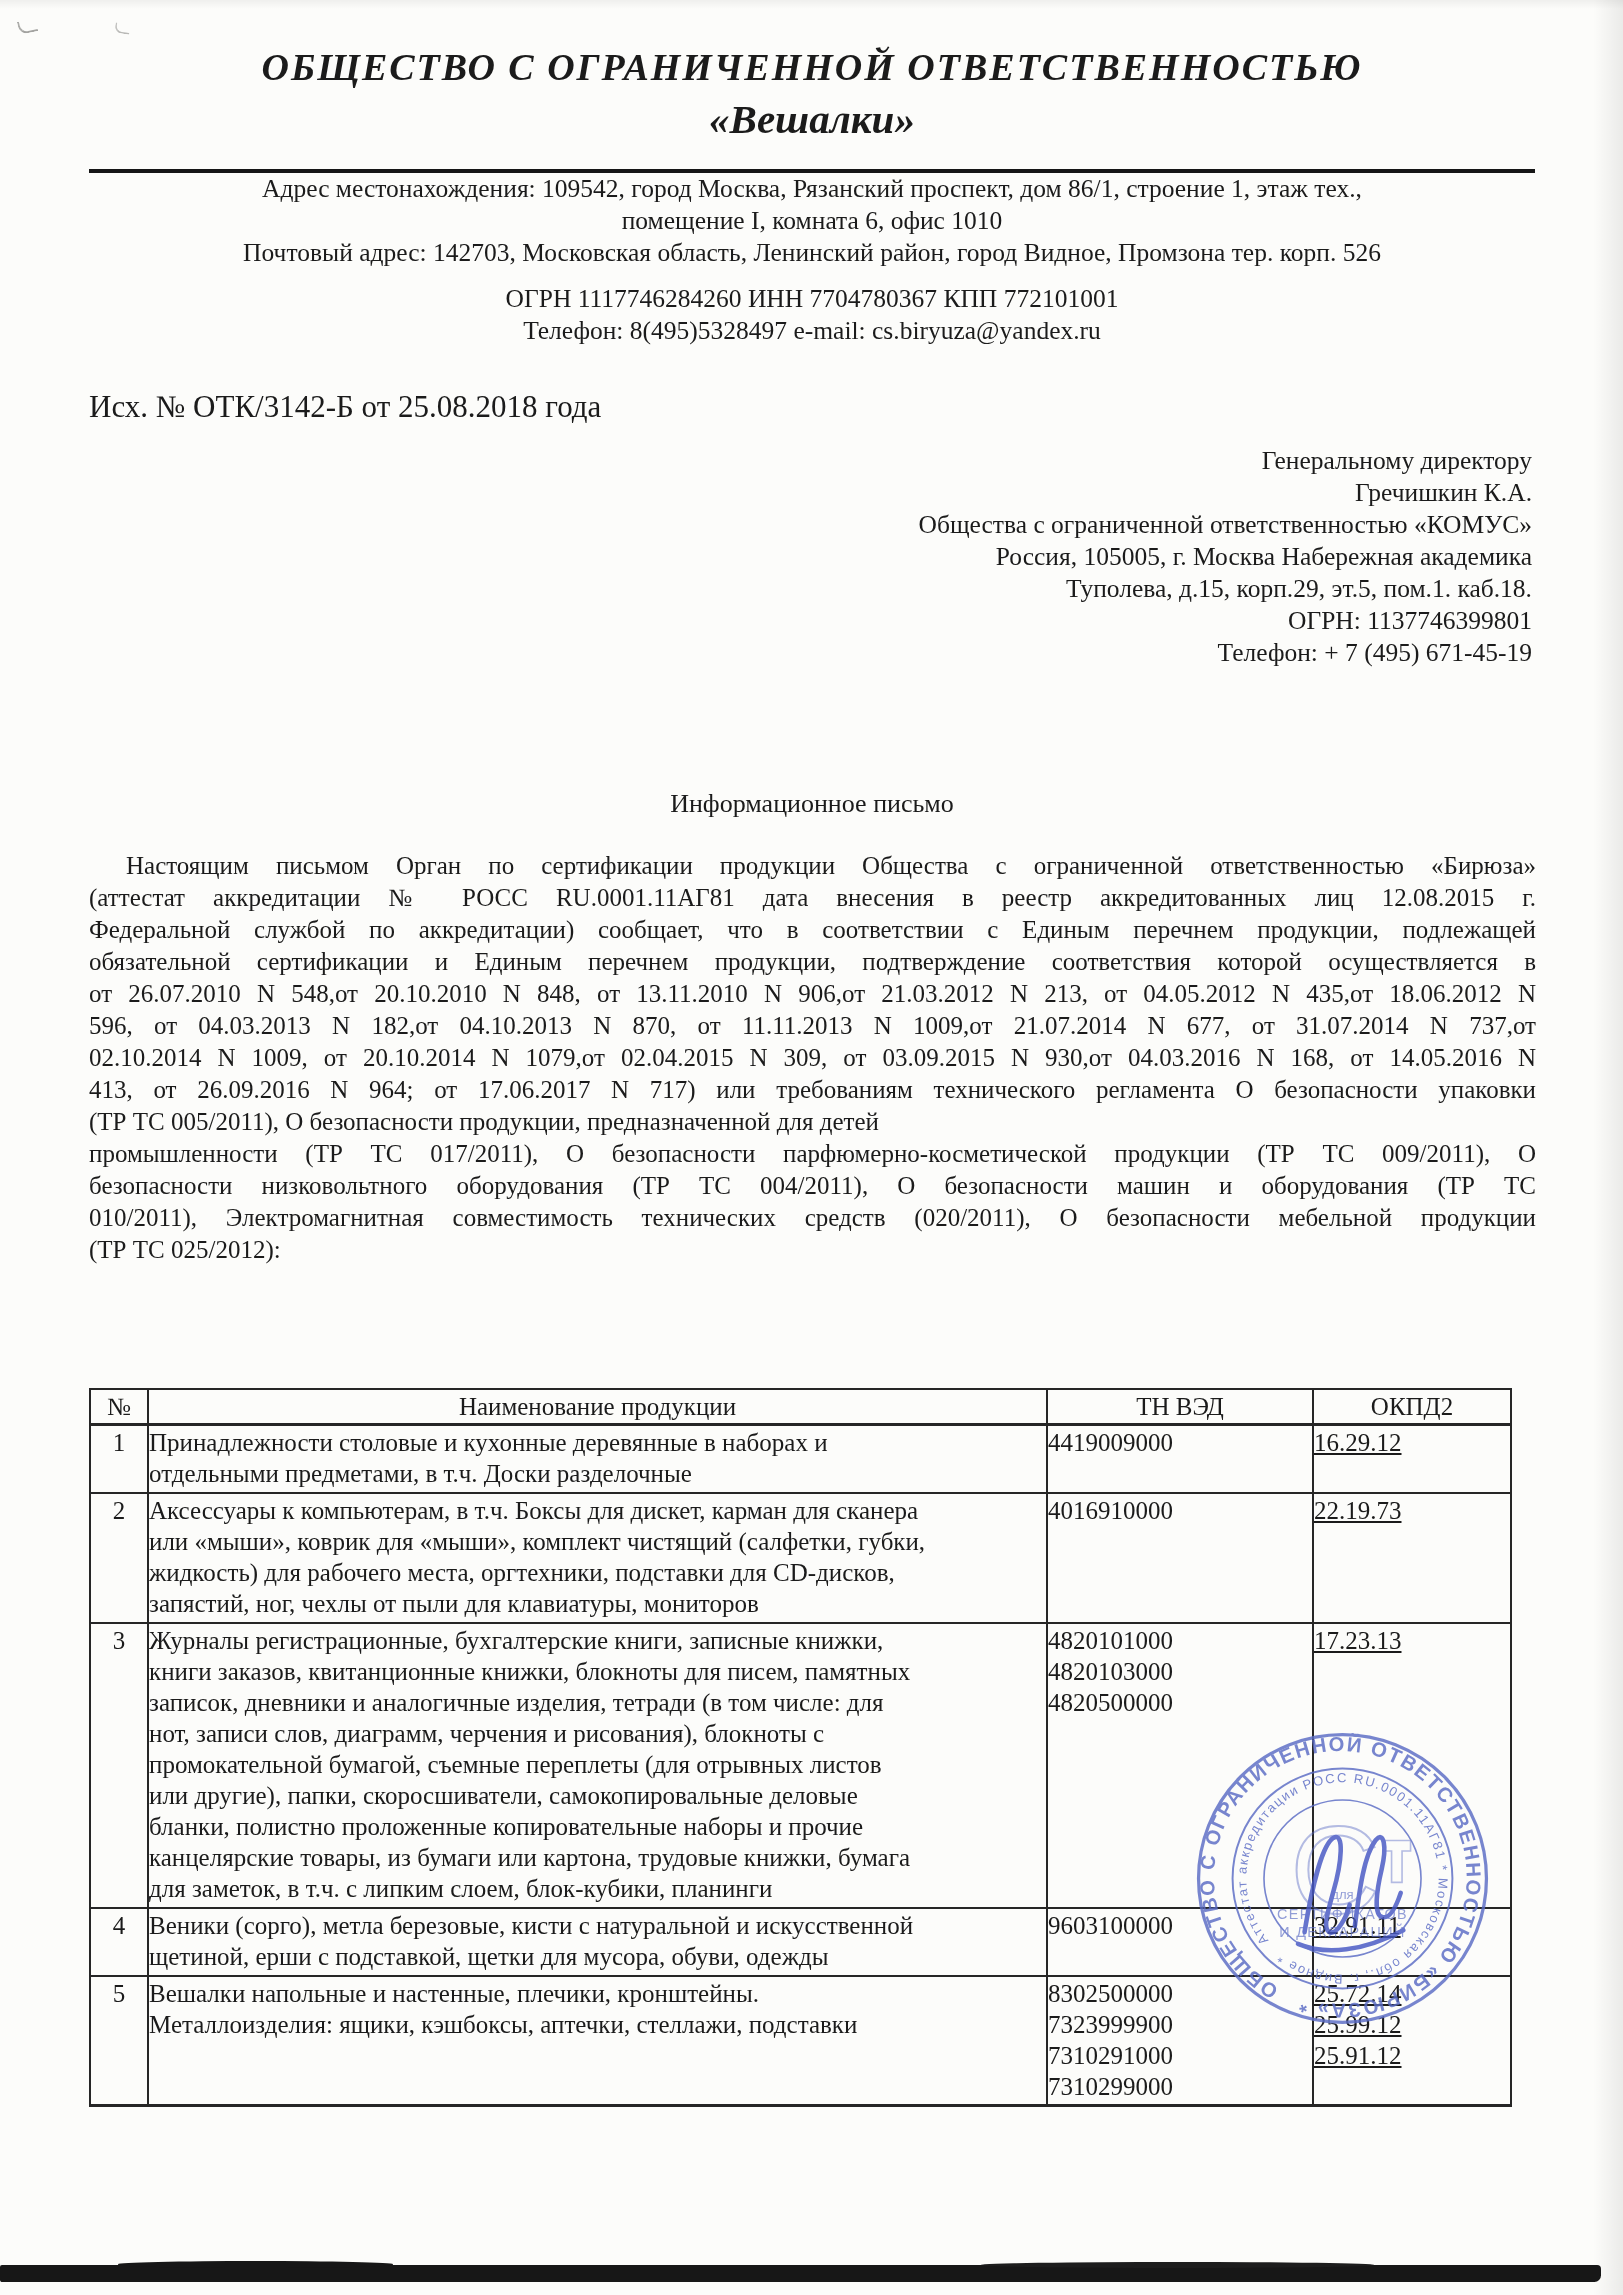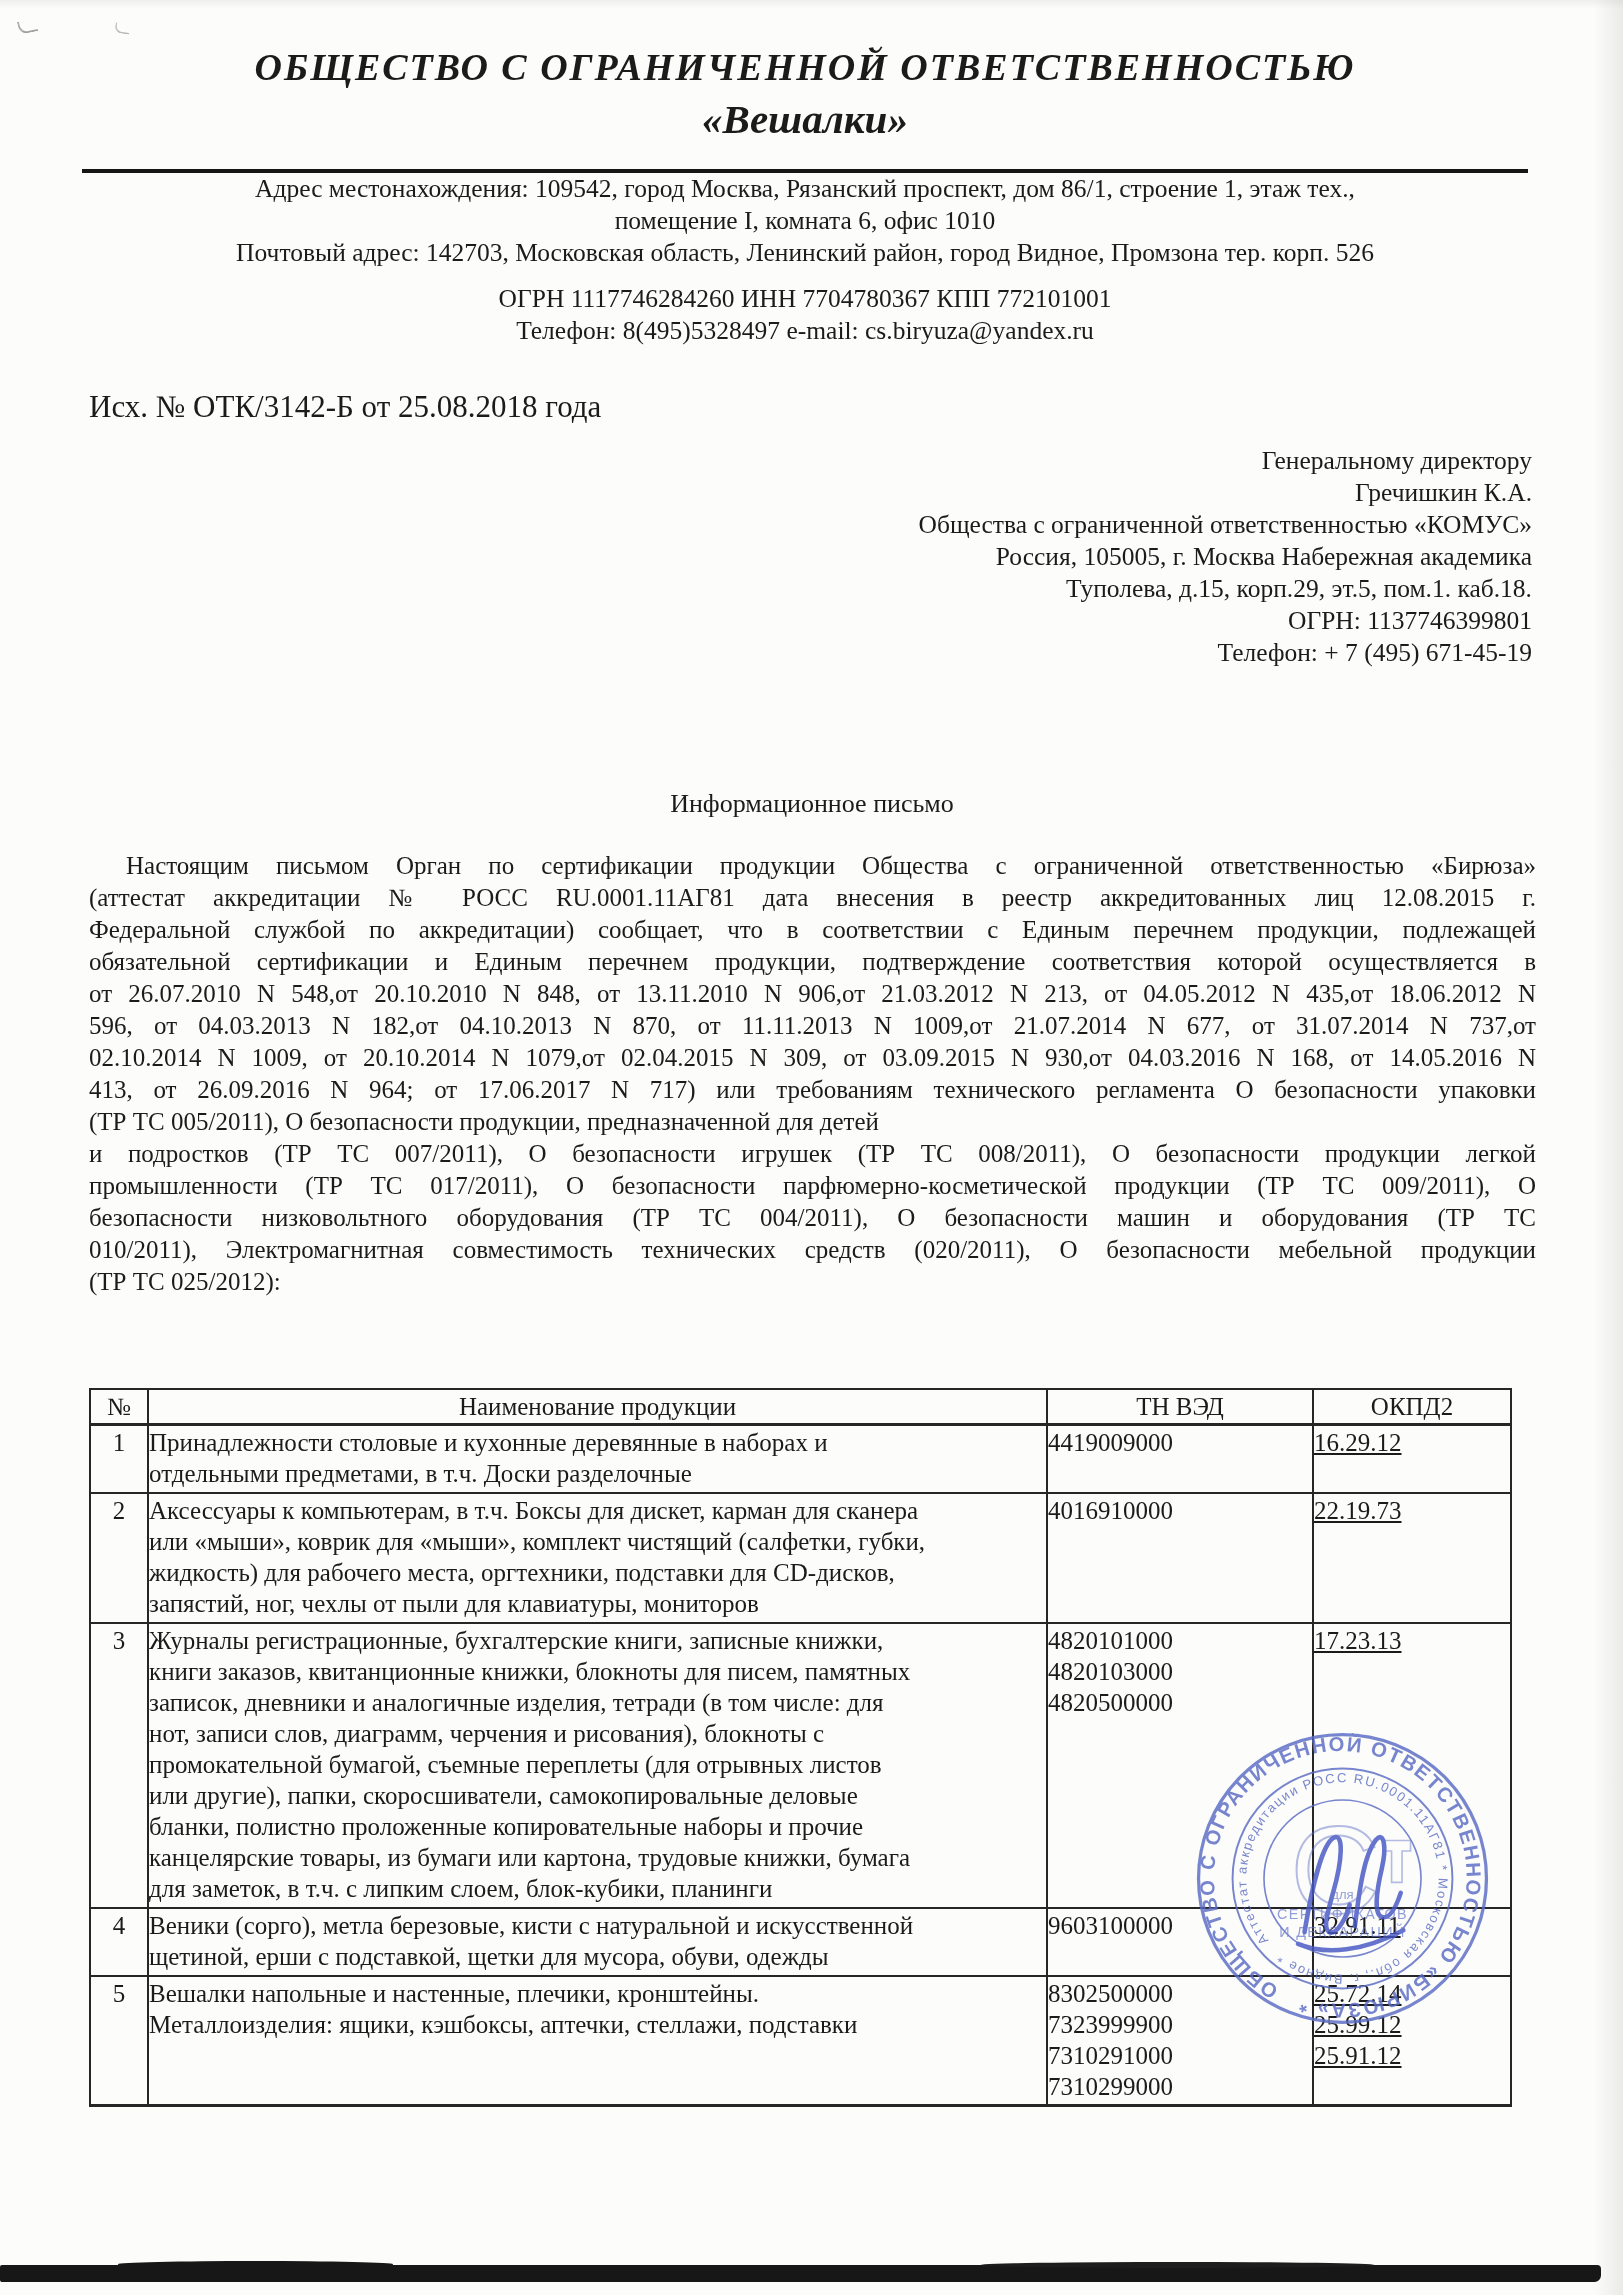--- a/index.html
+++ b/index.html
@@ -14,21 +14,21 @@
   }
   .edge-shade{position:absolute;right:0;top:0;width:30px;height:100%;
     background:linear-gradient(to right, rgba(0,0,0,0), rgba(0,0,0,0.07));}
   .top-shade{position:absolute;left:0;top:0;width:100%;height:9.2px;
     background:linear-gradient(to bottom, rgba(0,0,0,0.05), rgba(0,0,0,0));}
   .speck{position:absolute;width:17px;height:10.5px;border-bottom:2.6px solid #8d8d8a;
     border-left:2px solid #9a9a97;border-radius:0 0 0 9.2px;transform:rotate(-12deg);opacity:.8;}
   .speck.s2{transform:rotate(8deg) scale(.8);opacity:.6;}
 
   
-  .head{position:absolute;left:82px;top:46px;width:1446px;text-align:center;}
+  .head{position:absolute;left:89px;top:46px;width:1446px;text-align:center;}
   .head-title{font-size:38px;line-height:42px;font-weight:bold;font-style:italic;letter-spacing:2px;}
   .head-name{font-size:41px;line-height:47px;font-weight:bold;font-style:italic;margin-top:7.9px;}
   .head-rule{height:3.9px;background:#161616;border:0;margin:26px 0 0 0;}
   .addr{font-size:25.5px;line-height:32px;}
   .addr-first{margin-top:0;}
   .head-gap{height:14.4px;}
 
   .ref-line{position:absolute;left:89px;top:391px;font-size:31px;line-height:32px;}
 
   .recipient{position:absolute;right:91px;top:445px;width:916px;
@@ -111,21 +111,20 @@
   <div class="letter-body">
       <div class="bline ind">Настоящим письмом Орган по сертификации продукции Общества с ограниченной ответственностью «Бирюза»</div>
       <div class="bline">(аттестат аккредитации № РОСС RU.0001.11АГ81 дата внесения в реестр аккредитованных лиц 12.08.2015 г.</div>
       <div class="bline">Федеральной службой по аккредитации) сообщает, что в соответствии с Единым перечнем продукции, подлежащей</div>
       <div class="bline">обязательной сертификации и Единым перечнем продукции, подтверждение соответствия которой осуществляется в</div>
       <div class="bline">от 26.07.2010 N 548,от 20.10.2010 N 848, от 13.11.2010 N 906,от 21.03.2012 N 213, от 04.05.2012 N 435,от 18.06.2012 N</div>
       <div class="bline">596, от 04.03.2013 N 182,от 04.10.2013 N 870, от 11.11.2013 N 1009,от 21.07.2014 N 677, от 31.07.2014 N 737,от</div>
       <div class="bline">02.10.2014 N 1009, от 20.10.2014 N 1079,от 02.04.2015 N 309, от 03.09.2015 N 930,от 04.03.2016 N 168, от 14.05.2016 N</div>
       <div class="bline">413, от 26.09.2016 N 964; от 17.06.2017 N 717) или требованиям технического регламента О безопасности упаковки</div>
       <div class="bline end">(ТР ТС 005/2011), О безопасности продукции, предназначенной для детей</div>
-      <div class="bline">и подростков (ТР ТС 007/2011), О безопасности игрушек (ТР ТС 008/2011), О безопасности продукции легкой</div>
       <div class="bline">промышленности (ТР ТС 017/2011), О безопасности парфюмерно-косметической продукции (ТР ТС 009/2011), О</div>
       <div class="bline">безопасности низковольтного оборудования (ТР ТС 004/2011), О безопасности машин и оборудования (ТР ТС</div>
       <div class="bline">010/2011), Электромагнитная совместимость технических средств (020/2011), О безопасности мебельной продукции</div>
       <div class="bline end">(ТР ТС 025/2012):</div>
     </div>
 
   <table class="prod">
     <colgroup>
       <col style="width:58px">
         <col style="width:899px">

